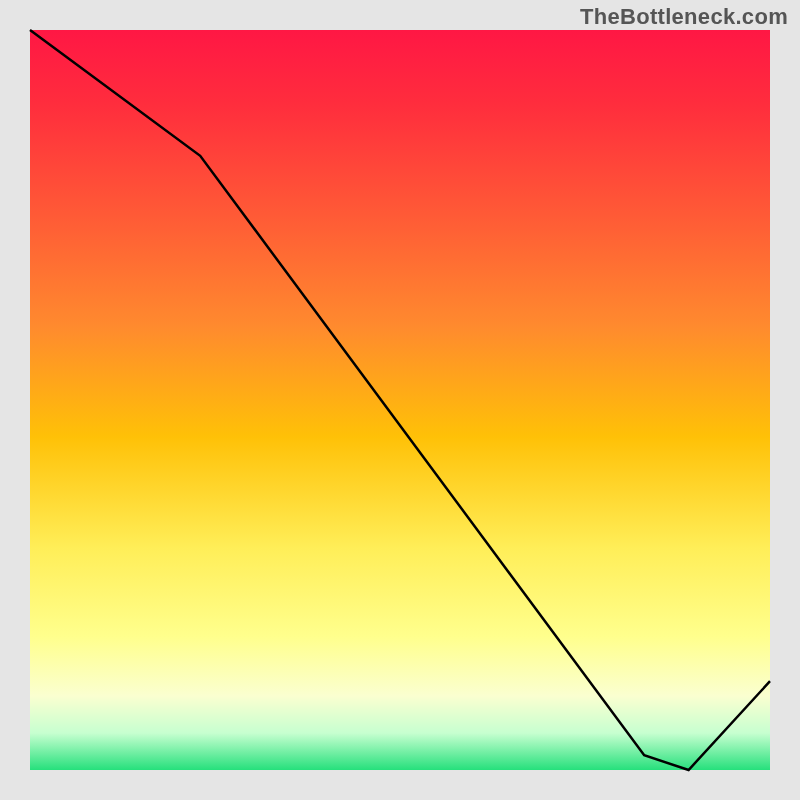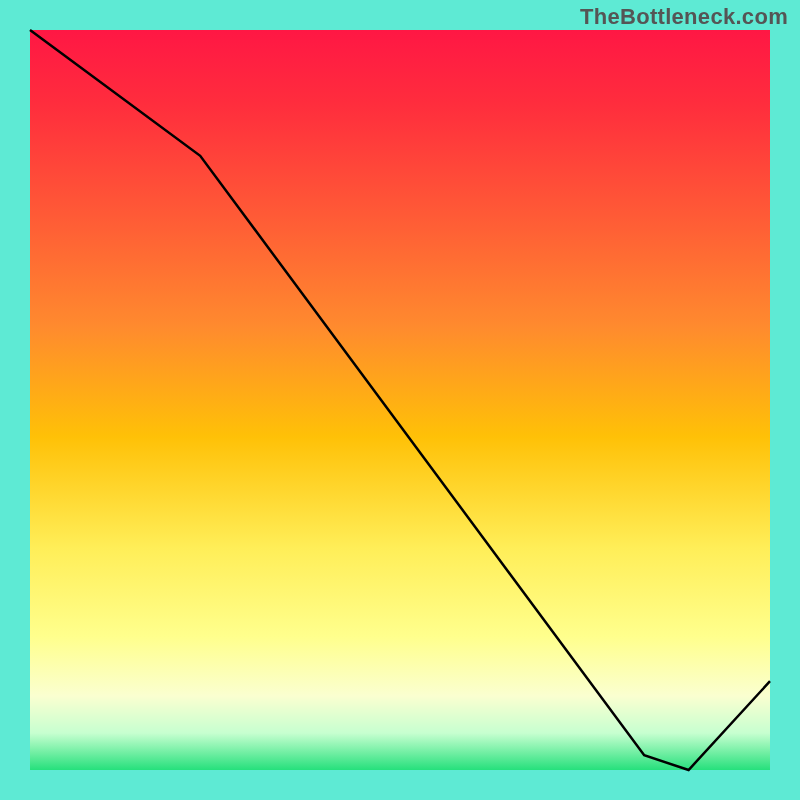--- a/index.html
+++ b/index.html
@@ -8,21 +8,21 @@
     width: 800px;
     height: 800px;
     background: #000;
     overflow: hidden;
     font-family: Arial, Helvetica, sans-serif;
   }
   .frame {
     position: relative;
     width: 800px;
     height: 800px;
-    background: #5eead4;
+    background: #e5e5e5;
   }
   .watermark {
     position: absolute;
     top: 4px;
     right: 12px;
     color: #555;
     font-size: 22px;
     font-weight: 600;
     letter-spacing: 0.3px;
     user-select: none;

